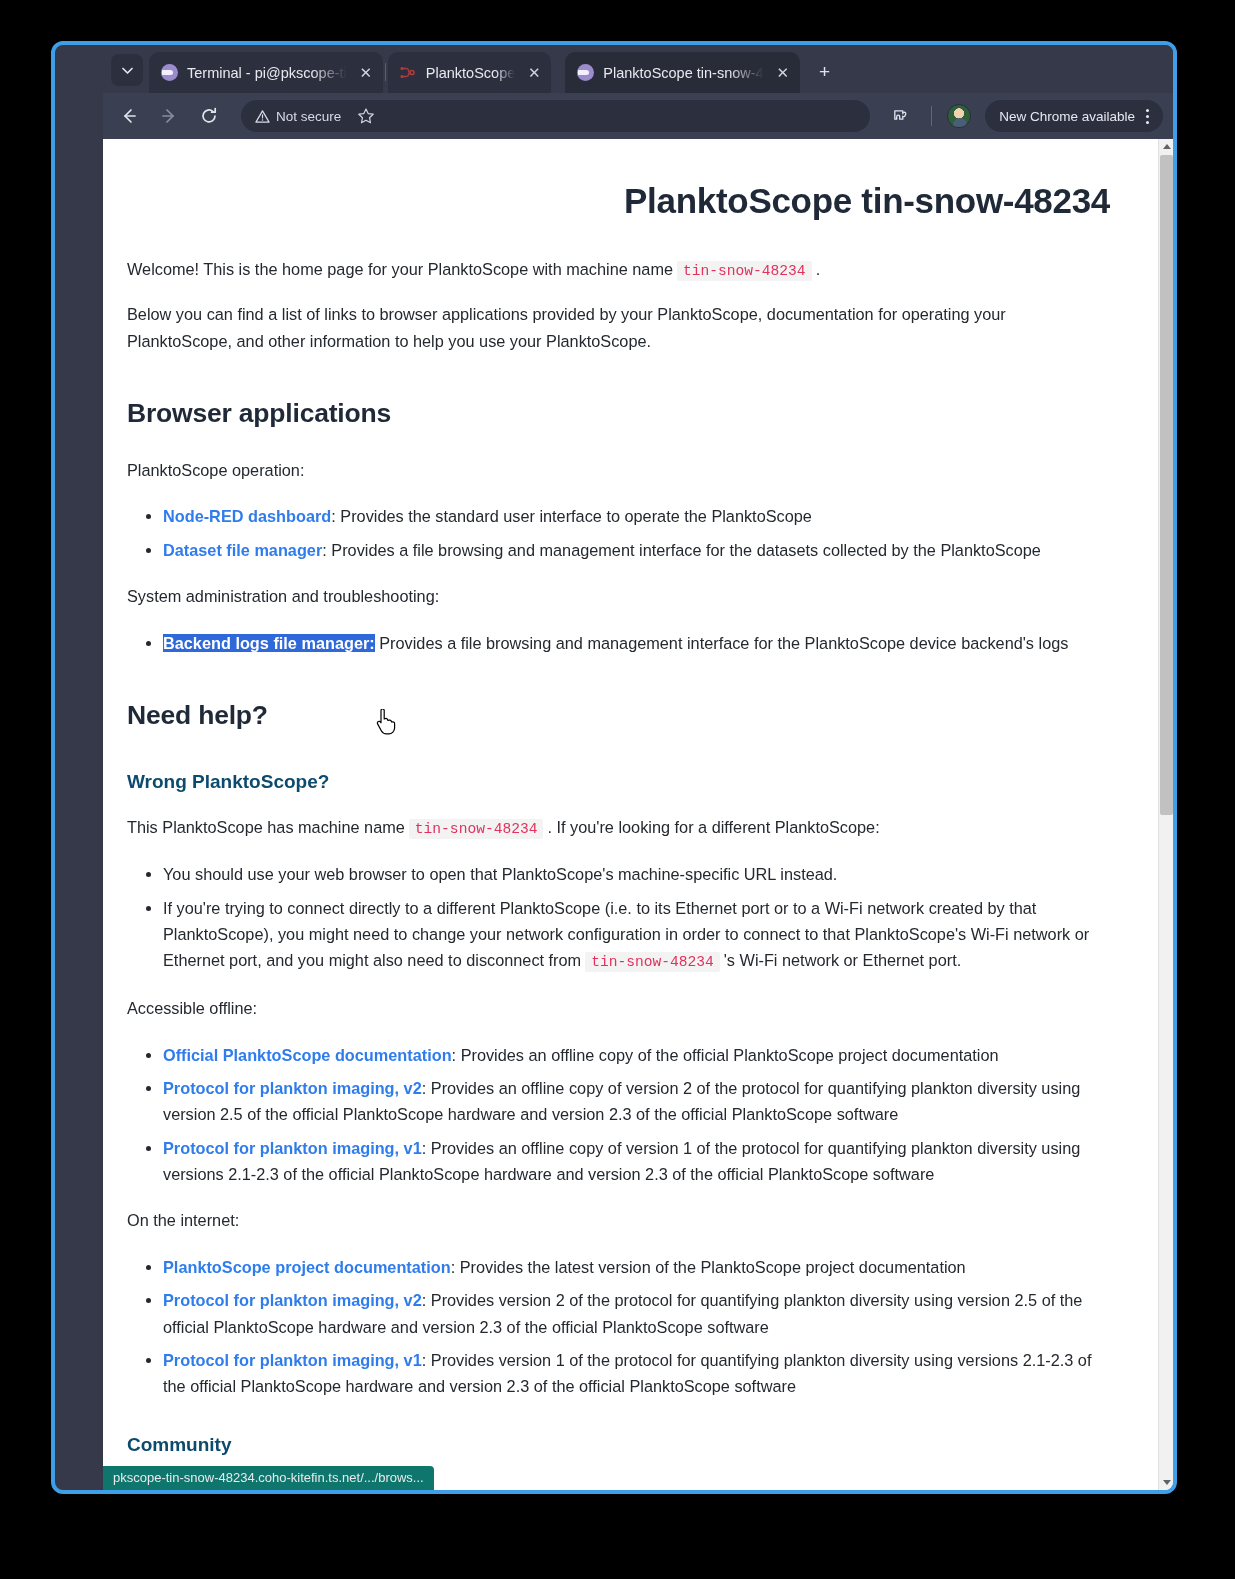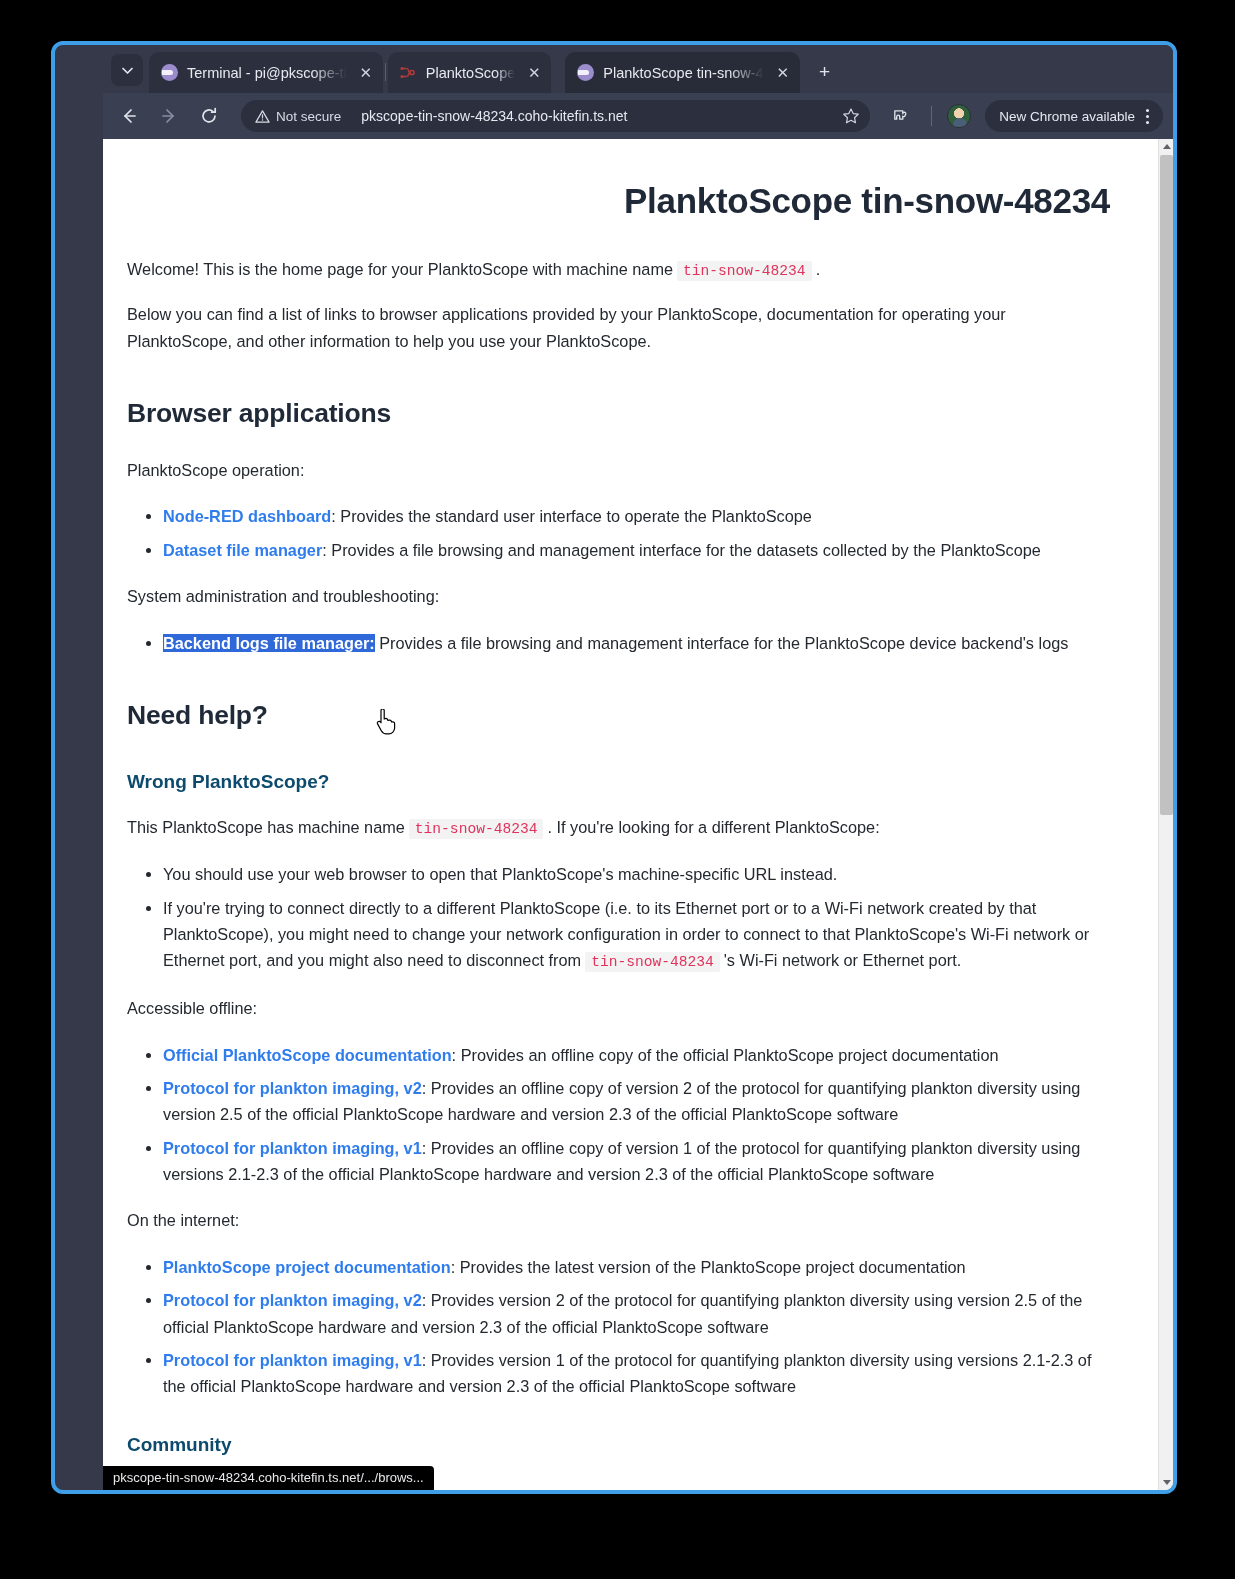--- a/index.html
+++ b/index.html
@@ -276,21 +276,21 @@
     left: 272px; top: 570px;
     width: 22px; height: 26px;
     pointer-events: none;
     z-index: 40;
   }
 
   
   .status-bubble {
     position: absolute;
     left: 0; bottom: 0;
-    background: #000000;
+    background: #0f766e;
     color: #e8eaed;
     font-size: 13px;
     padding: 4px 10px 5px 10px;
     border-radius: 0 4px 0 0;
     white-space: nowrap;
     z-index: 30;
   }
 
   
   .scrollbar {
@@ -398,21 +398,20 @@
 
     <div class="omnibox">
       <div class="notsecure">
         <svg width="15" height="15" viewBox="0 0 16 16">
           <path d="M8 2 L15 14 H1 Z" fill="none" stroke="#d8dbe4" stroke-width="1.3" stroke-linejoin="round"></path>
           <path d="M8 6.2 V9.6" stroke="#d8dbe4" stroke-width="1.3" stroke-linecap="round"></path>
           <circle cx="8" cy="11.6" r="0.8" fill="#d8dbe4"></circle>
         </svg>
         <span>Not secure</span>
       </div>
-      <div class="omnibox-url">pkscope-tin-snow-48234.coho-kitefin.ts.net</div>
       <div class="star-btn">
         <svg width="18" height="18" viewBox="0 0 20 20">
           <path d="M10 2.2 L12.4 7.3 L18 8 L13.9 11.9 L15 17.5 L10 14.8 L5 17.5 L6.1 11.9 L2 8 L7.6 7.3 Z" fill="none" stroke="#cfd3de" stroke-width="1.35" stroke-linejoin="round"></path>
         </svg>
       </div>
     </div>
 
     <div class="tb-icon">
       <svg width="19" height="19" viewBox="0 0 20 20">
         <path d="M4 4 h5.2 a1.6 1.6 0 0 1 0 0 v0 h3.2 v3.1 a1.6 1.6 0 1 1 2.6 1.3 a1.6 1.6 0 0 1 -2.6 1.3 v3.1 h-3.2 v-2.6 a1.6 1.6 0 1 0 -3.2 0 v2.6 H4 Z" fill="none" stroke="#e2e5ec" stroke-width="1.4" stroke-linejoin="round"></path>

